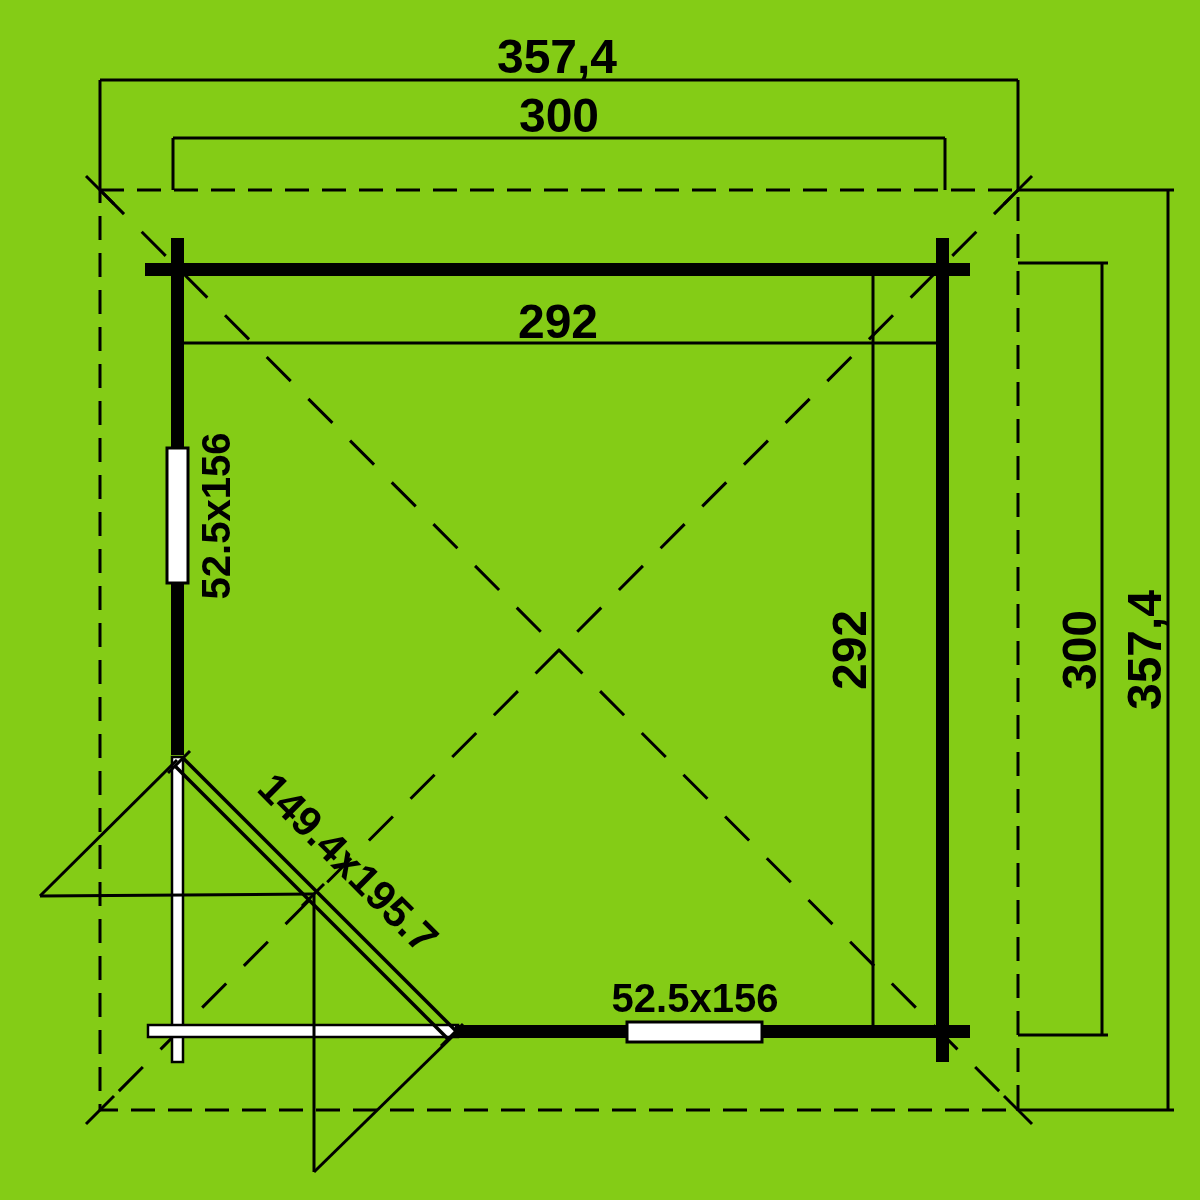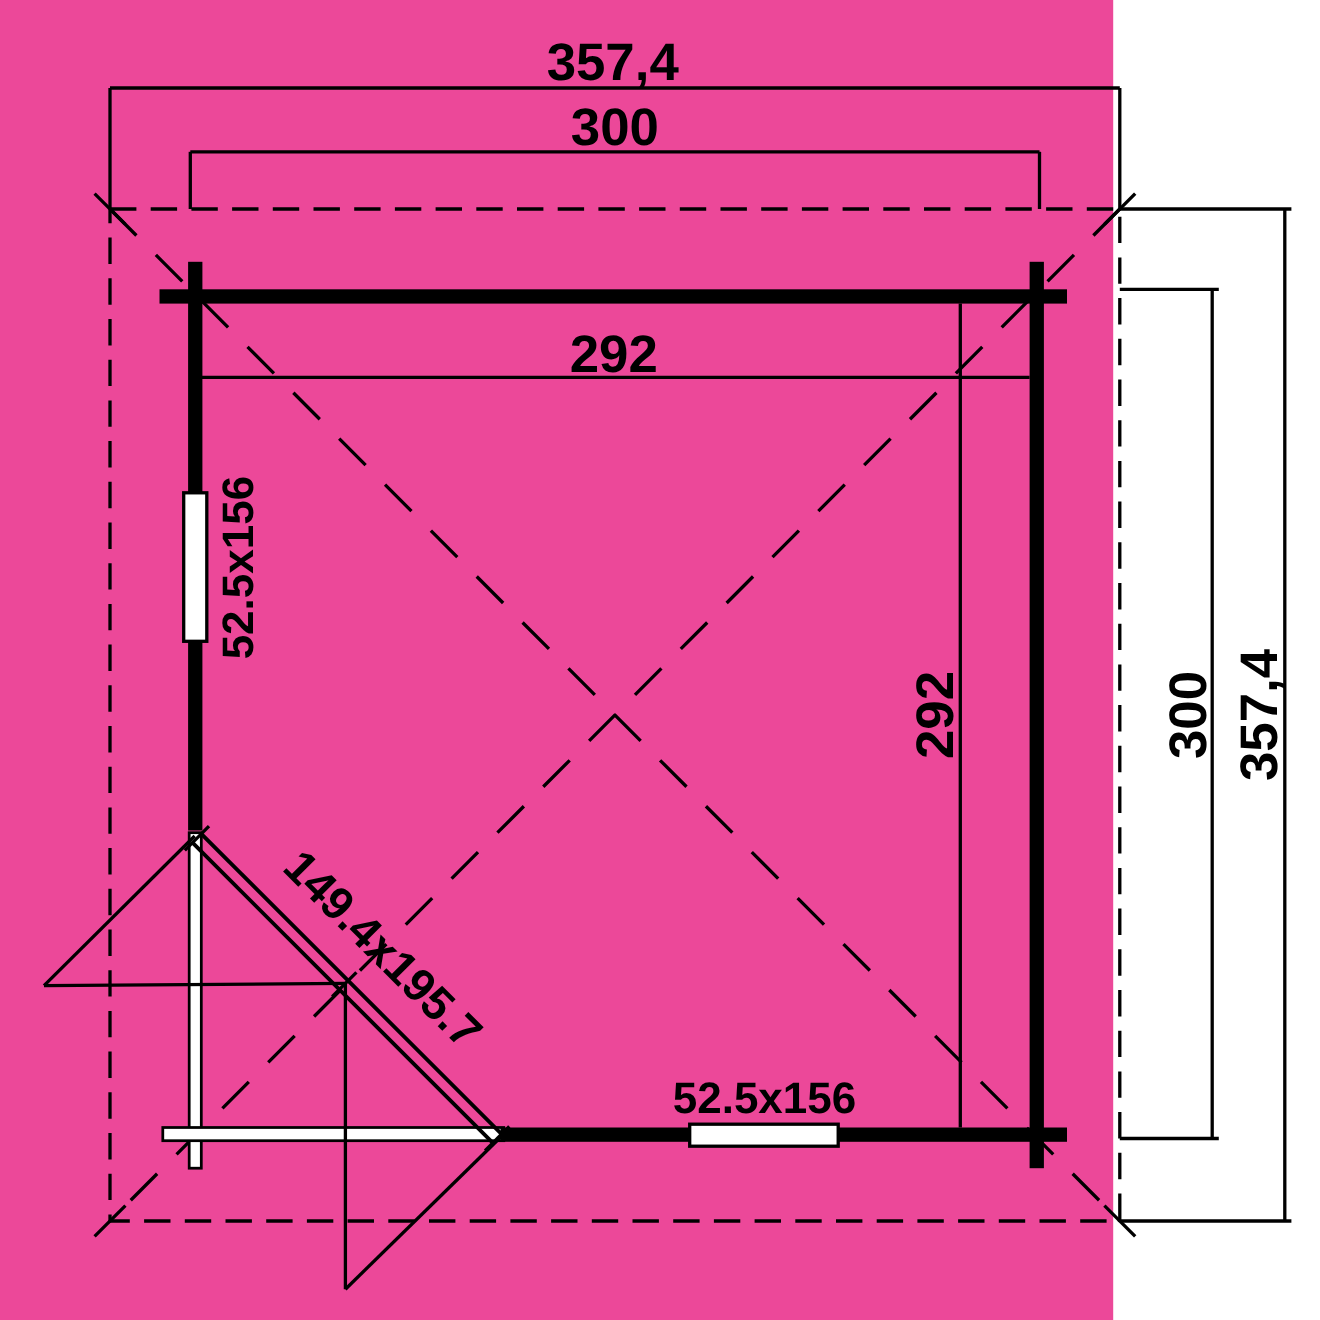--- a/index.html
+++ b/index.html
@@ -4,23 +4,23 @@
 <style>
   html, body {
     margin: 0;
     padding: 0;
     background: #ffffff;
     width: 1200px;
     height: 1200px;
     overflow: hidden;
   }
   .plan-wrap {
-    width: 1012px;
+    width: 1200px;
     height: 1200px;
-    background: #ec4899;
+    background: #84cc16;
   }
   svg { display: block; }
   text {
     font-family: "Liberation Sans", "DejaVu Sans", sans-serif;
     font-weight: bold;
     fill: #000000;
   }
   .dim-lg { font-size: 48px; }
   .dim-md { font-size: 40px; }
   .dim-door { font-size: 42px; }

